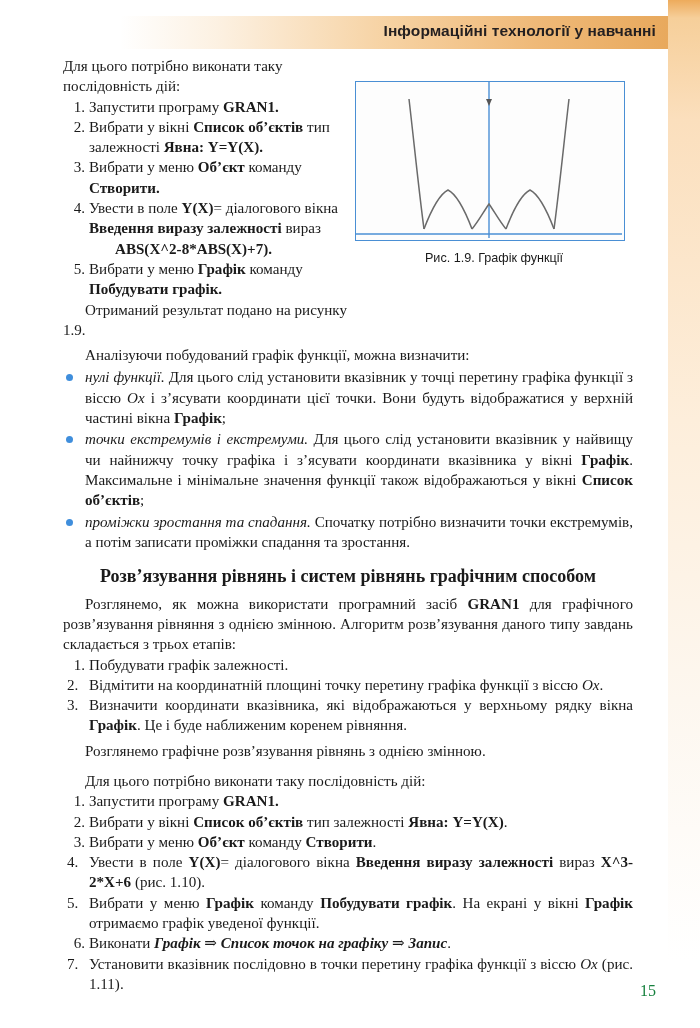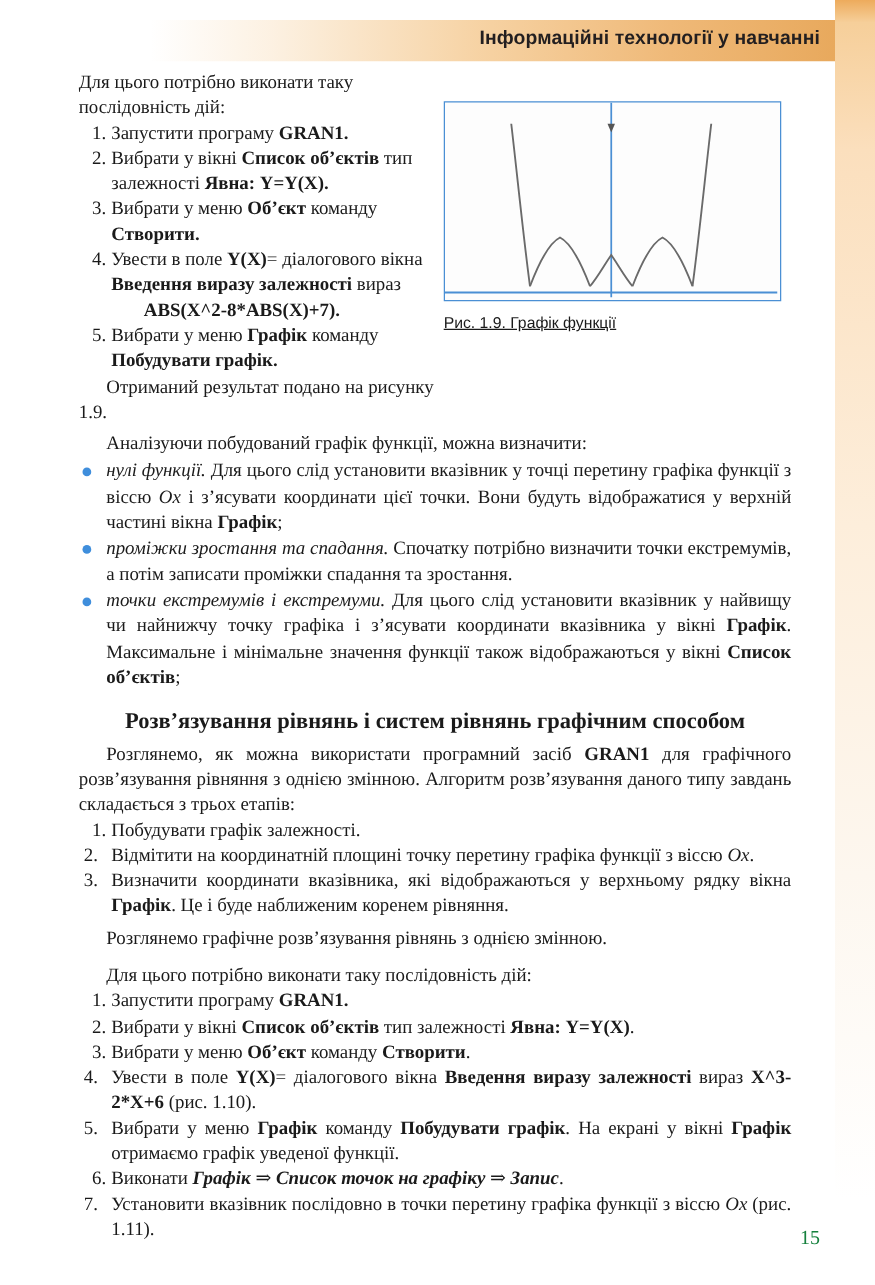--- a/index.html
+++ b/index.html
@@ -131,25 +131,25 @@
   .fig-frame {
     width: 270px;
     height: 160px;
     border: 1.6px solid #4a8fd4;
     background: #fdfdfd;
     position: relative;
     box-sizing: border-box;
   }
   .fig-caption {
     margin-top: 9px;
+    text-align: center;
     font-family: "Liberation Sans", "DejaVu Sans", sans-serif;
     font-size: 12.6px;
     line-height: 1.3;
     color: #1a1a1a;
-    text-decoration: underline;
   }
   .fig-caption .eq {
     font-family: "Liberation Serif", serif;
     font-size: 13.5px;
   }
   .fig-caption .eq i { font-style: italic; }
   .fig-caption sup { font-size: 9px; }
 
   
   h2.sect {
@@ -234,26 +234,26 @@
 
   <div class="gap-s"></div>
 
   <div class="ln indent">Аналізуючи побудований графік функції, можна визначити:</div>
   <ul class="bul">
     <li class="just">
       <i>нулі функції.</i>
       <span> Для цього слід установити вказівник у точці перетину графіка функції з віссю <i>Ox</i> і з’ясувати координати цієї точки. Вони будуть відображатися у верхній частині вікна <b>Графік</b>;</span>
     </li>
     <li class="just">
+      <i>точки екстремумів і екстремуми.</i>
+      <span> Для цього слід установити вказівник у найвищу чи найнижчу точку графіка і з’ясувати координати вказівника у вікні <b>Графік</b>. Максимальне і мінімальне значення функції також відображаються у вікні <b>Список об’єктів</b>;</span>
+    </li>
+    <li class="just">
       <i>проміжки зростання та спадання.</i>
       <span> Спочатку потрібно визначити точки екстремумів, а потім записати проміжки спадання та зростання.</span>
-    </li>
-    <li class="just">
-      <i>точки екстремумів і екстремуми.</i>
-      <span> Для цього слід установити вказівник у найвищу чи найнижчу точку графіка і з’ясувати координати вказівника у вікні <b>Графік</b>. Максимальне і мінімальне значення функції також відображаються у вікні <b>Список об’єктів</b>;</span>
     </li>
   </ul>
 
   <h2 class="sect">Розв’язування рівнянь і систем рівнянь графічним способом</h2>
 
   <div class="ln indent just">Розглянемо, як можна використати програмний засіб <b>GRAN1</b> для графічного розв’язування рівняння з однією змінною. Алгоритм розв’язування даного типу завдань складається з трьох етапів:</div>
 
   <ol class="steps">
     <li>
       <span class="num">1.</span>

